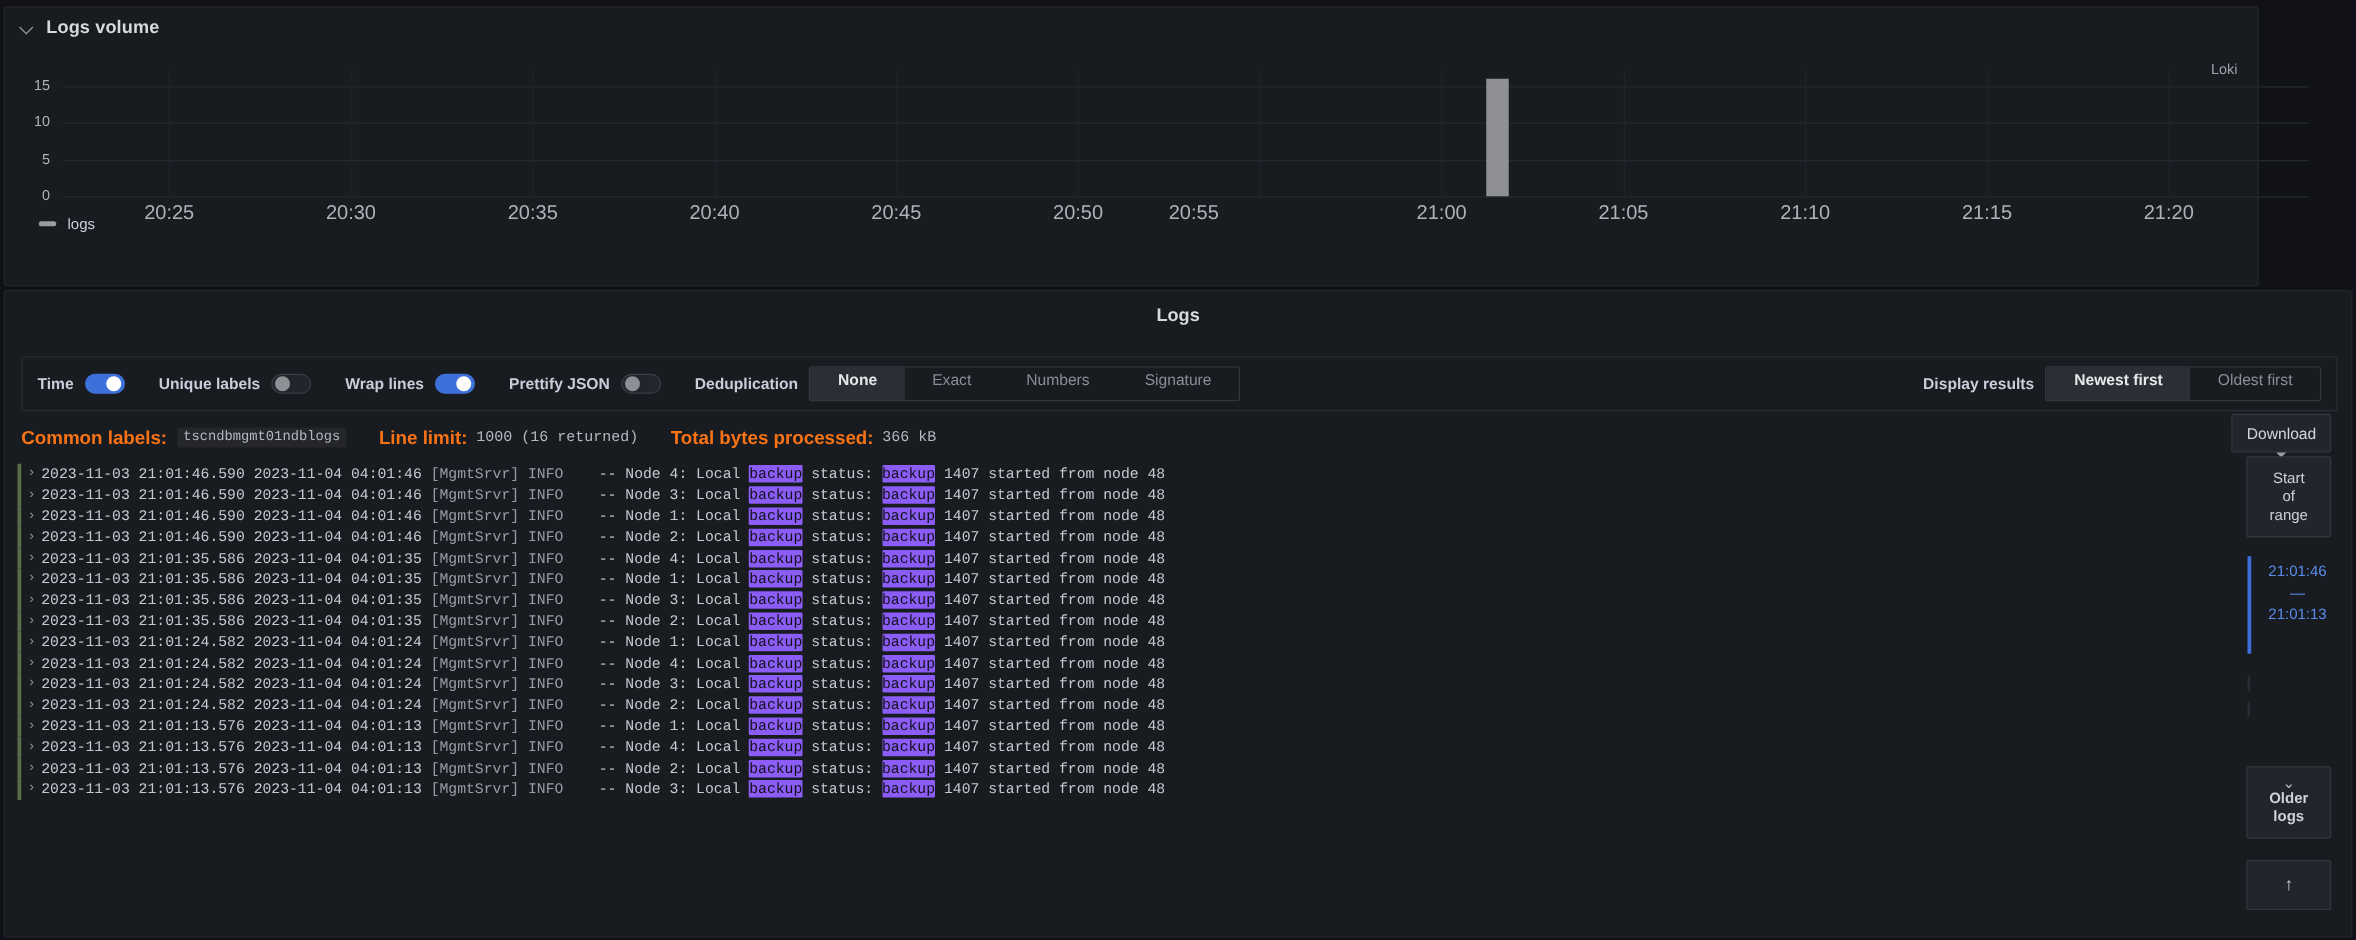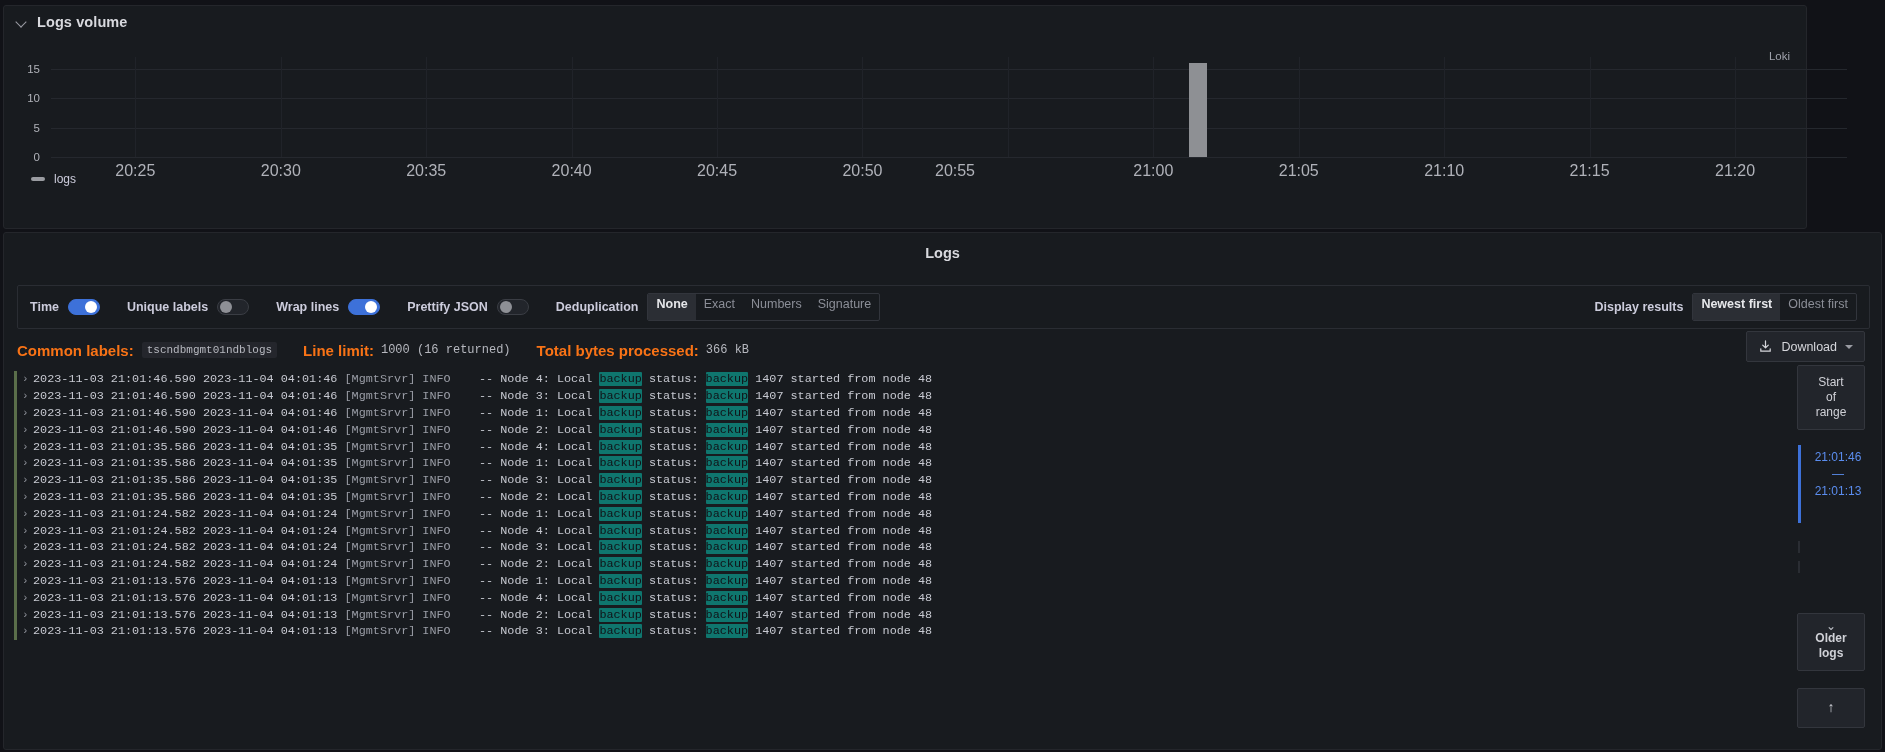--- a/index.html
+++ b/index.html
@@ -96,21 +96,21 @@
     width: 12px; height: 12px; border-radius: 50%; background: #8e9096;
   }
   .toggle.on { background: #3d71d9; border-color: #3d71d9; }
   .toggle.on .knob { left: auto; right: 2px; background: #ffffff; }
 
   .seg {
     display: flex; align-items: center;
     border: 1px solid #32353c; border-radius: 2px; height: 28px; overflow: hidden;
   }
   .seg-item {
-    padding: 0 8px; height: 32px; line-height: 26px;
+    padding: 0 22px; height: 32px; line-height: 26px;
     font-size: 12.5px; color: #8b8e97; white-space: nowrap;
   }
   .seg-item.active {
     background: #2b2e34; color: #e6e7ea; font-weight: bold;
   }
   .spacer { flex: 1 1 auto; }
 
   
   .meta {
     position: absolute; left: 13px; top: 104px; height: 26px;
@@ -126,21 +126,21 @@
   .meta-mono {
     margin-left: 7px; font-family: "Liberation Mono", monospace;
     font-size: 12px; color: #b6b8bf;
   }
 
   .download-btn {
     position: absolute; right: 16px; top: 98px;
     height: 31px; padding: 0 11px;
     display: flex; align-items: center; gap: 8px;
     background: #22252b; border: 1px solid #33363d; border-radius: 2px;
-    font-size: 12.5px; color: #d5d6db; cursor: pointer;
+    font-size: 12.5px; color: #d5d6db; cursor: pointer; flex-direction: column;
   }
   .dl-caret {
     width: 0; height: 0; border-left: 4px solid transparent;
     border-right: 4px solid transparent; border-top: 4.5px solid #9a9ca3;
   }
 
   
   .log-list {
     position: absolute; left: 10px; top: 138px; right: 115px;
   }
@@ -149,21 +149,21 @@
     font-family: "Liberation Mono", monospace; font-size: 11.8px;
     white-space: pre; color: #c7c9d1;
   }
   .log-bar {
     width: 3px; height: 16.8px; background: #5a6e4a; flex: none; margin-right: 5px;
   }
   .log-caret {
     color: #8d9099; width: 11px; flex: none; font-size: 11px;
   }
   .hl {
-    background: #0f766e; color: #111217; border-radius: 1px;
+    background: #8b5cf6; color: #111217; border-radius: 1px;
   }
   .dim { color: #9a9da6; }
 
   
   .rail { position: absolute; right: 10px; top: 132px; width: 96px; height: 370px; }
   .rail-btn {
     position: absolute; left: 22px; width: 68px;
     background: #22252b; border: 1px solid #33363d; border-radius: 2px;
     color: #d0d1d7; text-align: center; font-size: 12px; line-height: 15px;
     cursor: pointer;

